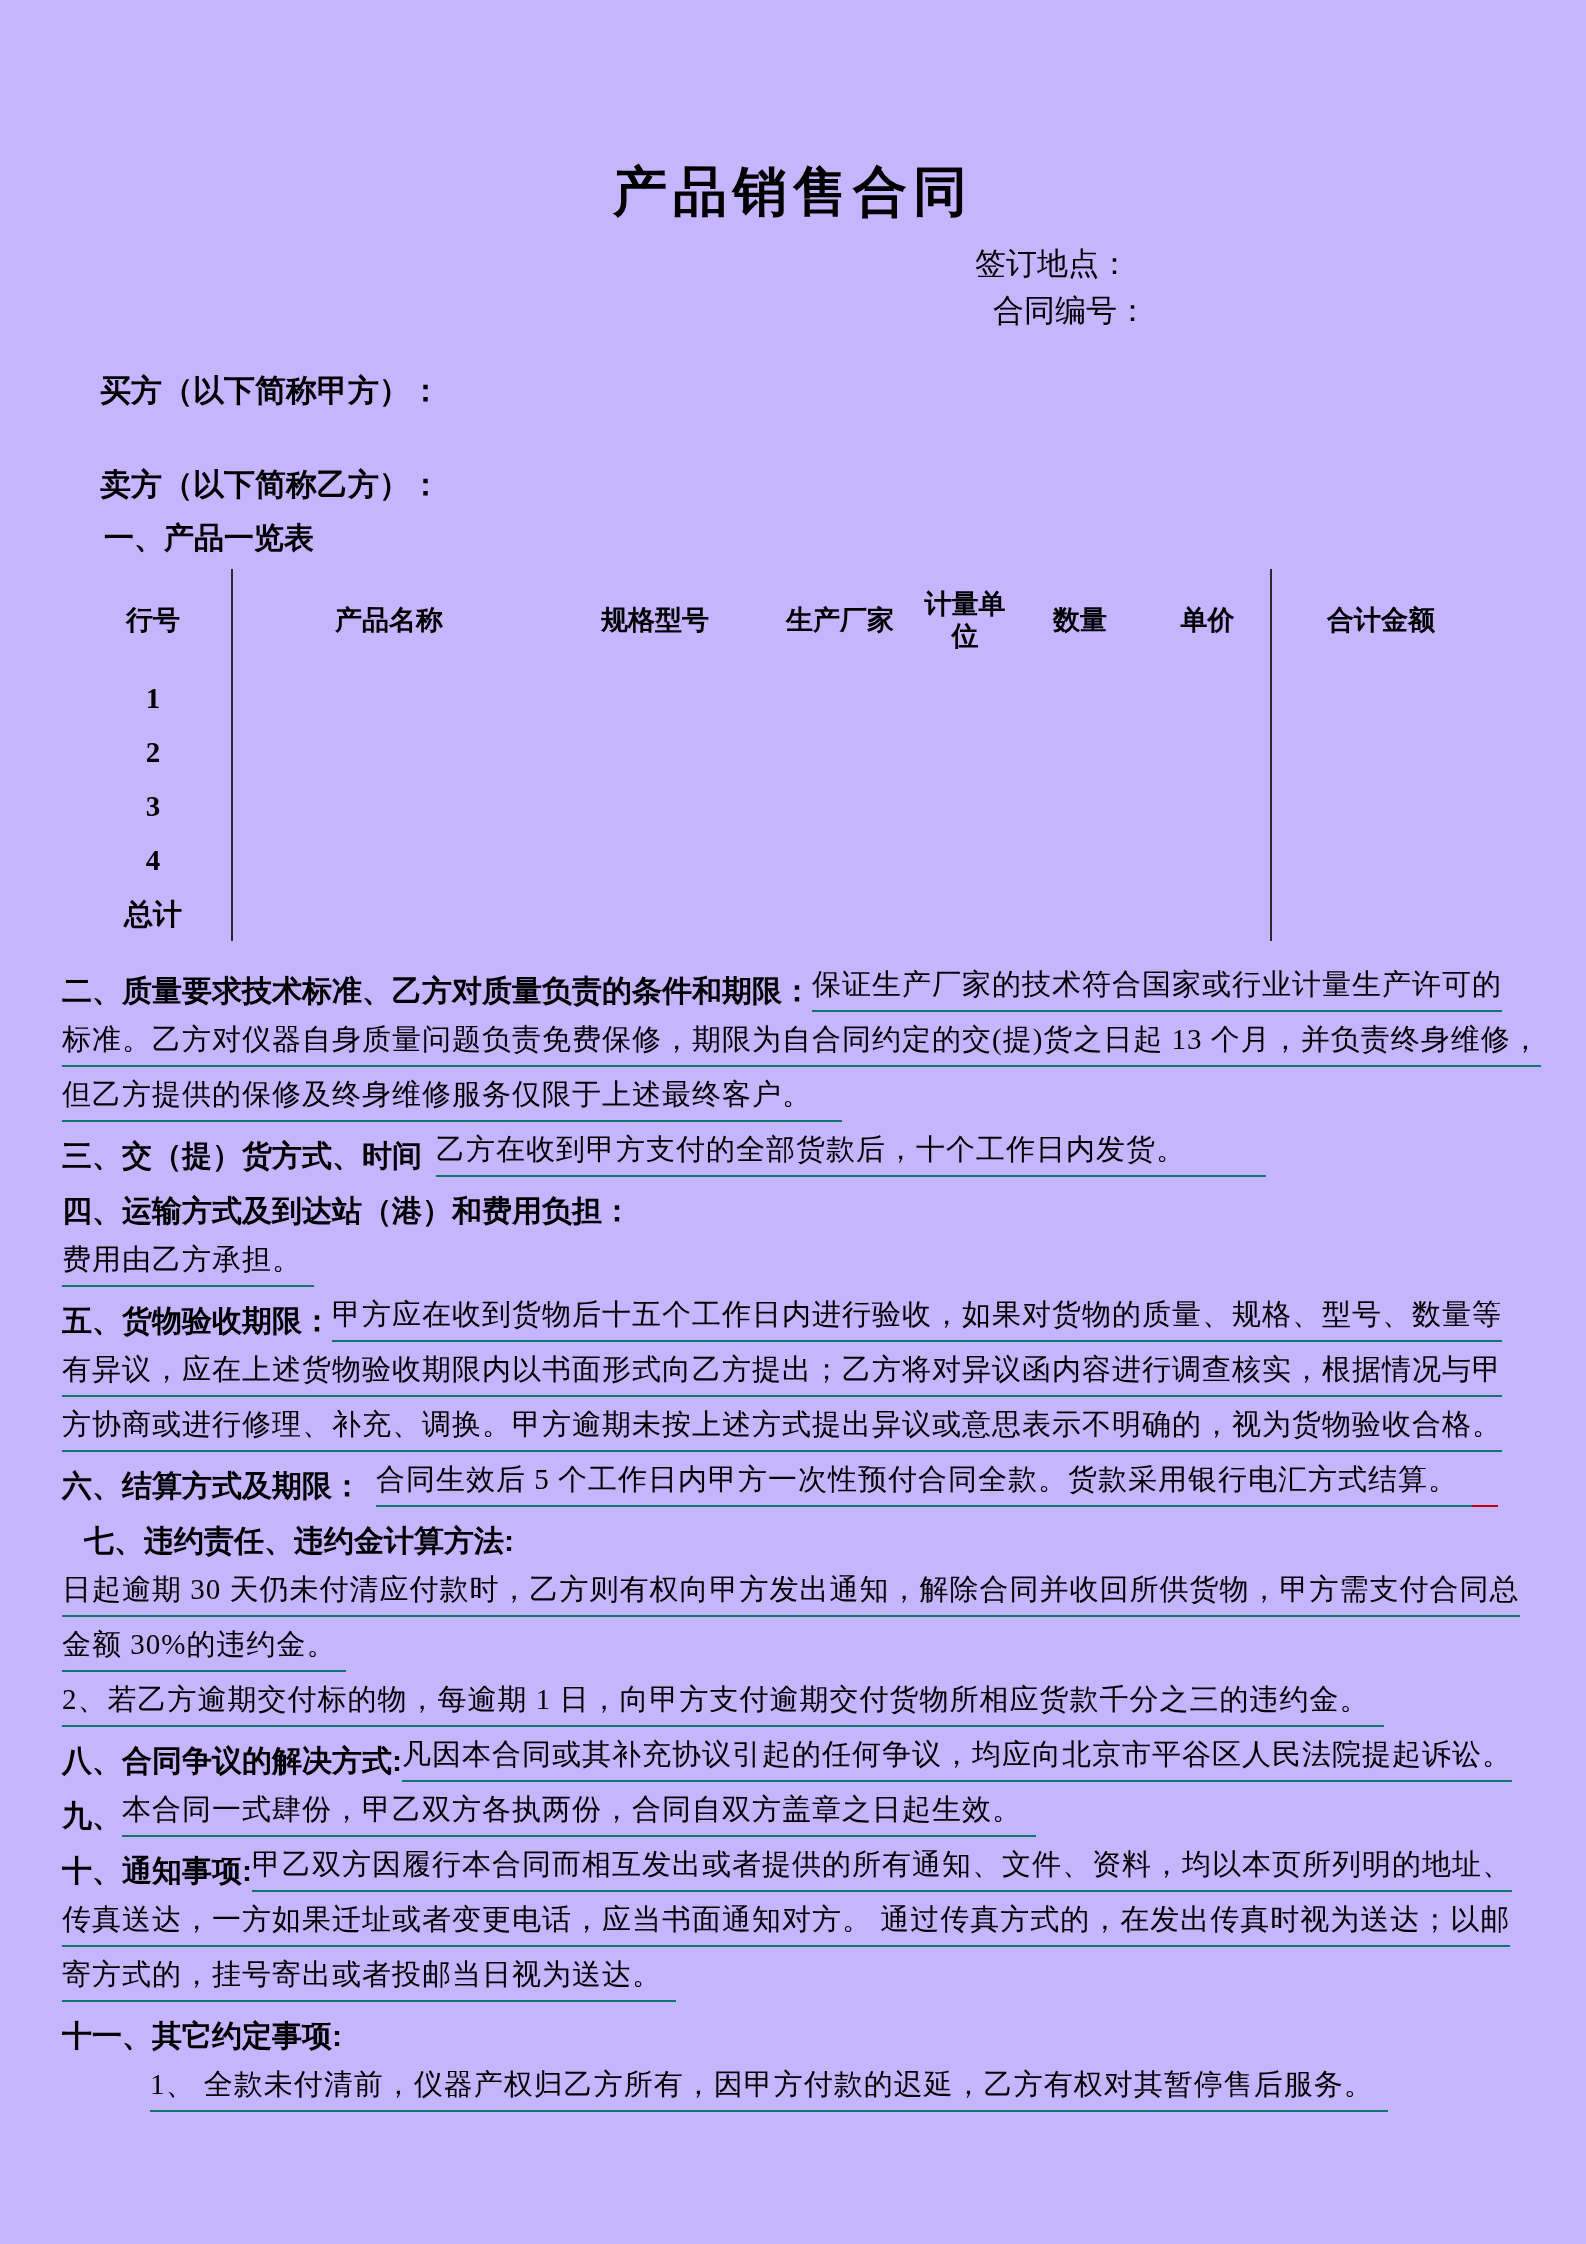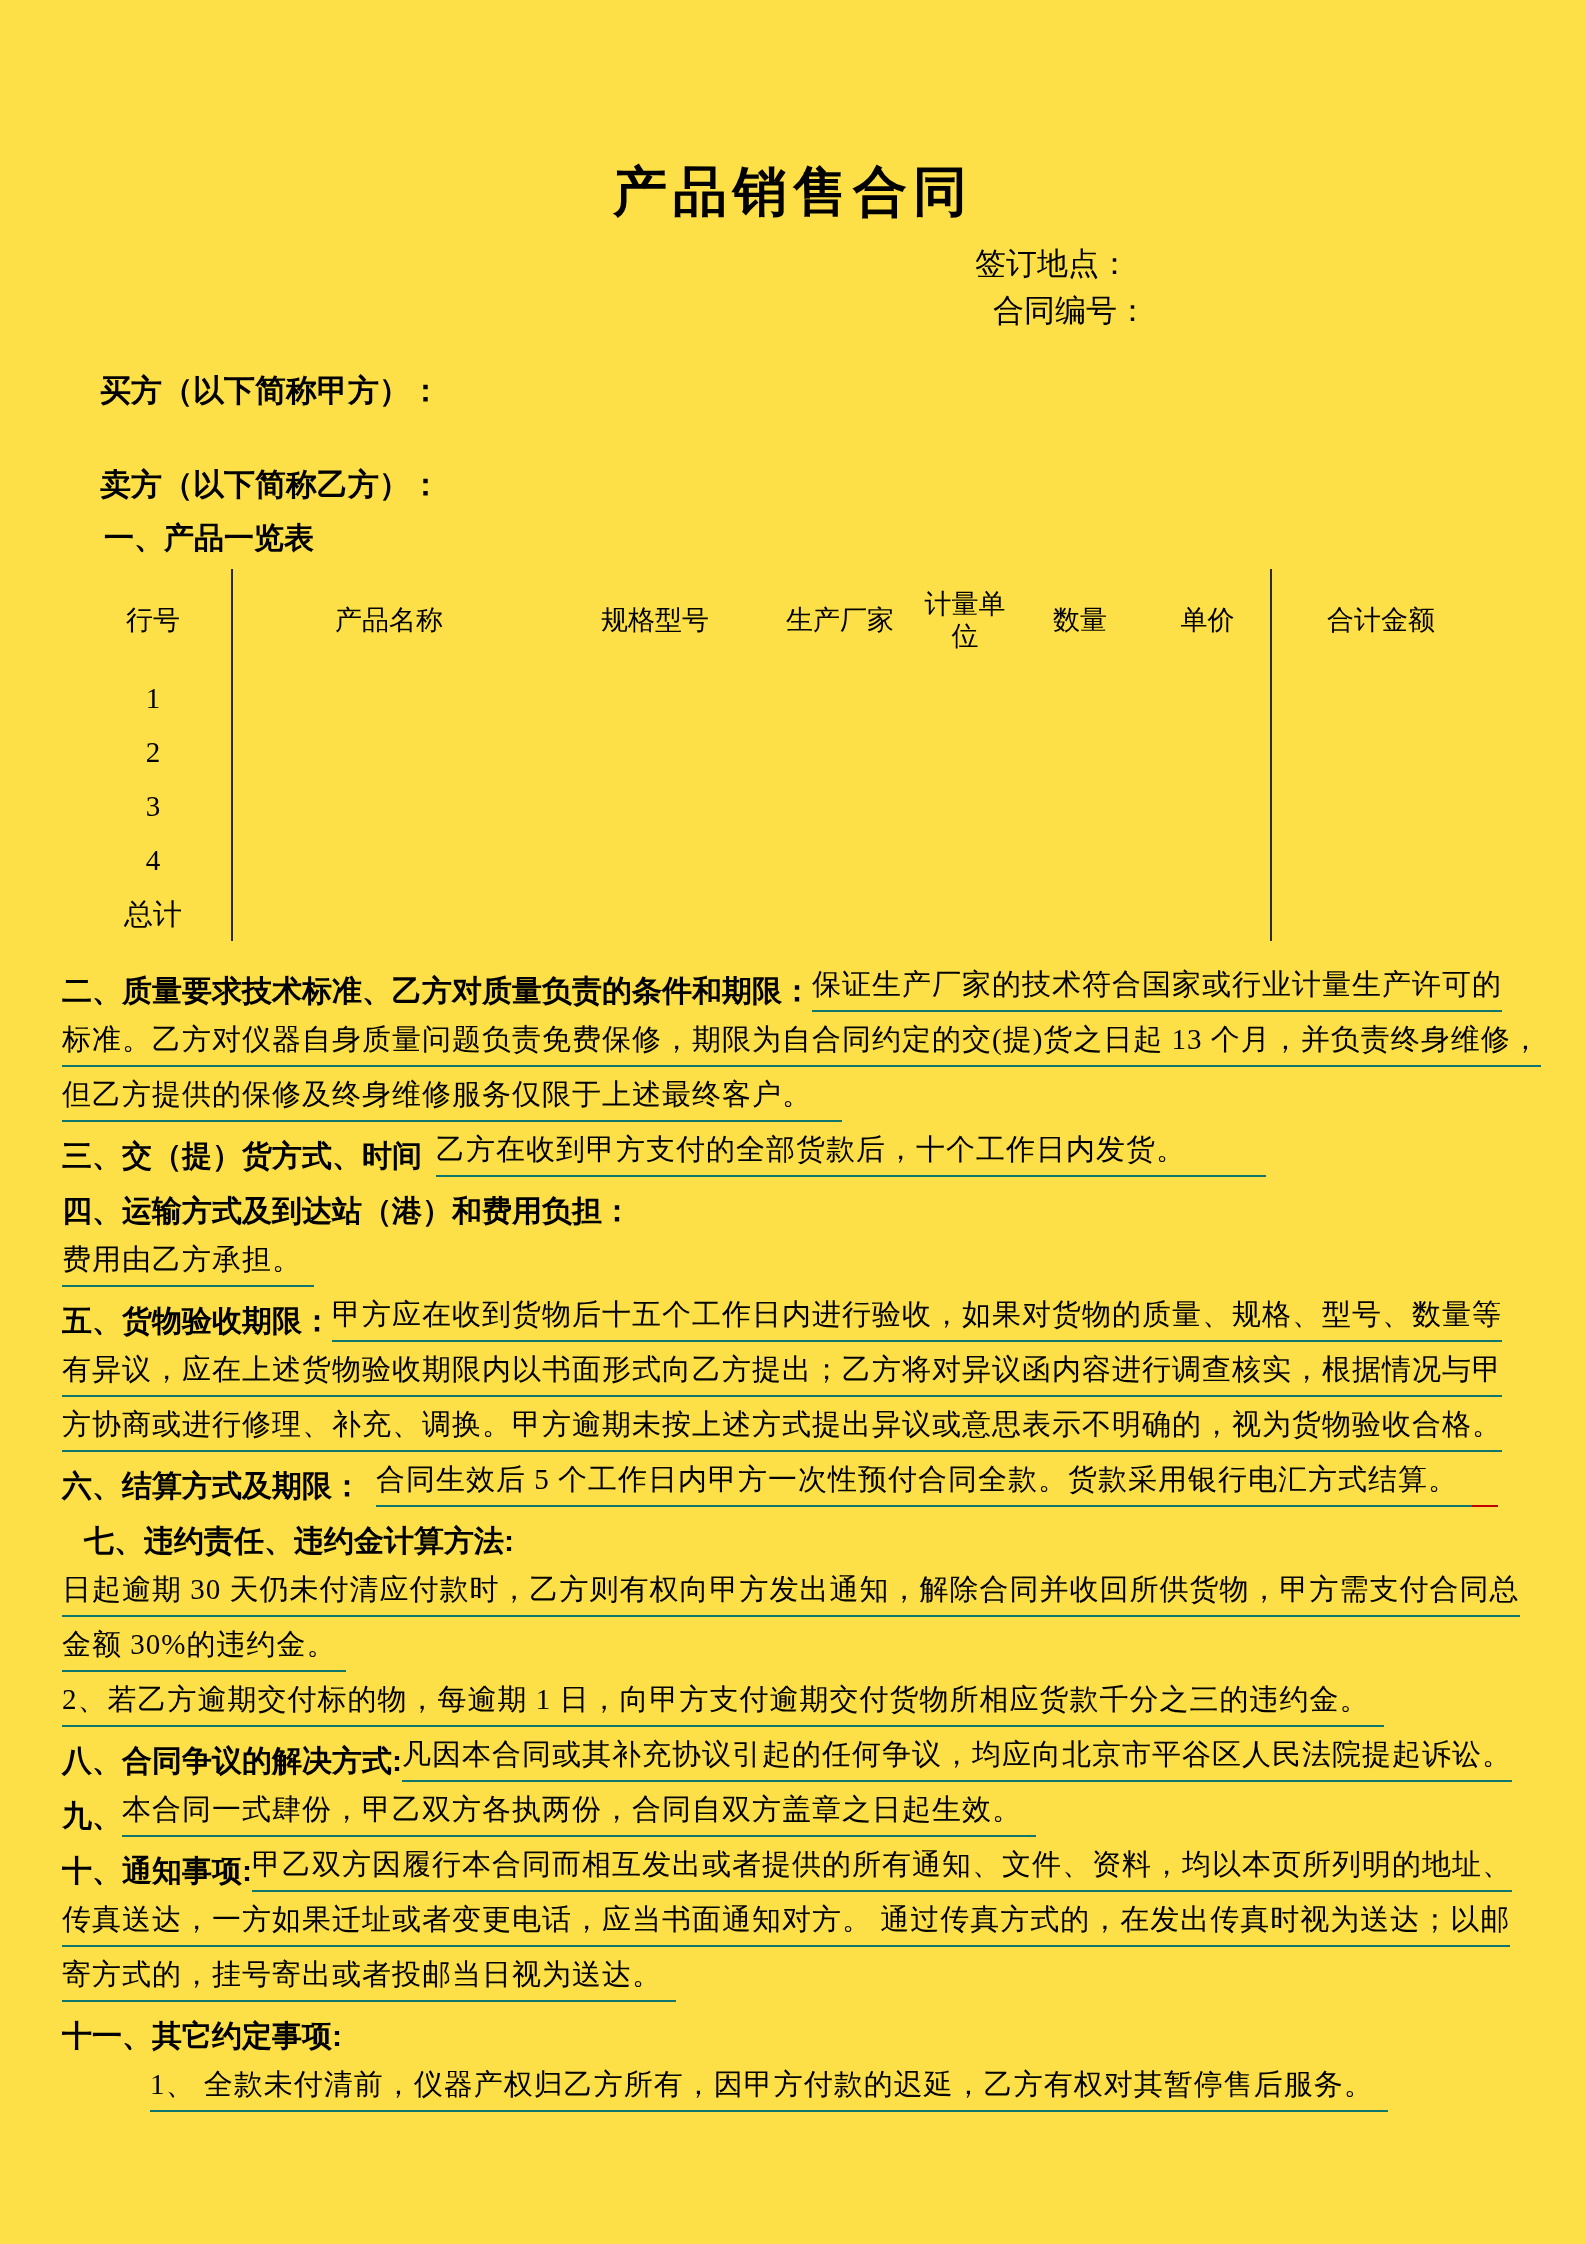--- a/index.html
+++ b/index.html
@@ -1,38 +1,38 @@
 <!DOCTYPE html>
 <html><head>
 <meta charset="utf-8">
 <style>
   html,body{margin:0;padding:0;background:#ffffff;}
   .page{
     position:relative;
     width:1586px;height:2244px;
-    background:#fde047;color:#000;
+    background:#c4b5fd;color:#000;
     font-family:"Liberation Serif","DejaVu Serif",serif;
     overflow:hidden;
   }
   .title{
     margin:0;padding-top:148px;
     text-align:center;
     font-family:"Liberation Sans","DejaVu Sans",sans-serif;
     font-weight:bold;font-size:54px;letter-spacing:6px;line-height:86px;
   }
   .meta{margin-top:6px;font-size:31px;line-height:47px;}
   .meta .m1{margin-left:975px;}
   .meta .m2{margin-left:993px;}
   .party{font-family:"Liberation Sans","DejaVu Sans",sans-serif;font-weight:bold;font-size:31px;}
   .buyer{margin:36px 0 0 100px;}
   .seller{margin:52px 0 0 100px;}
   .sec1{margin:12px 0 0 104px;font-family:"Liberation Sans","DejaVu Sans",sans-serif;font-weight:bold;font-size:30px;}
   
   .ptable{margin:10px 0 0 75px;width:1415px;}
-  .trow{display:flex;align-items:flex-start;}
+  .trow{display:flex;align-items:flex-start;font-weight:bold;}
   .cell{box-sizing:border-box;display:flex;align-items:center;justify-content:center;
         text-align:center;font-size:27px;line-height:32px;}
   .hrow .cell{height:102px;}
   .brow .cell{height:54px;font-size:29px;}
   .c0{width:11.17%;border-right:2px solid #2a2a2a;}
   .c1{width:22.05%;}
   .c2{width:15.55%;}
   .c3{width:10.60%;}
   .c4{width:7.07%;}
   .c5{width:9.19%;}

